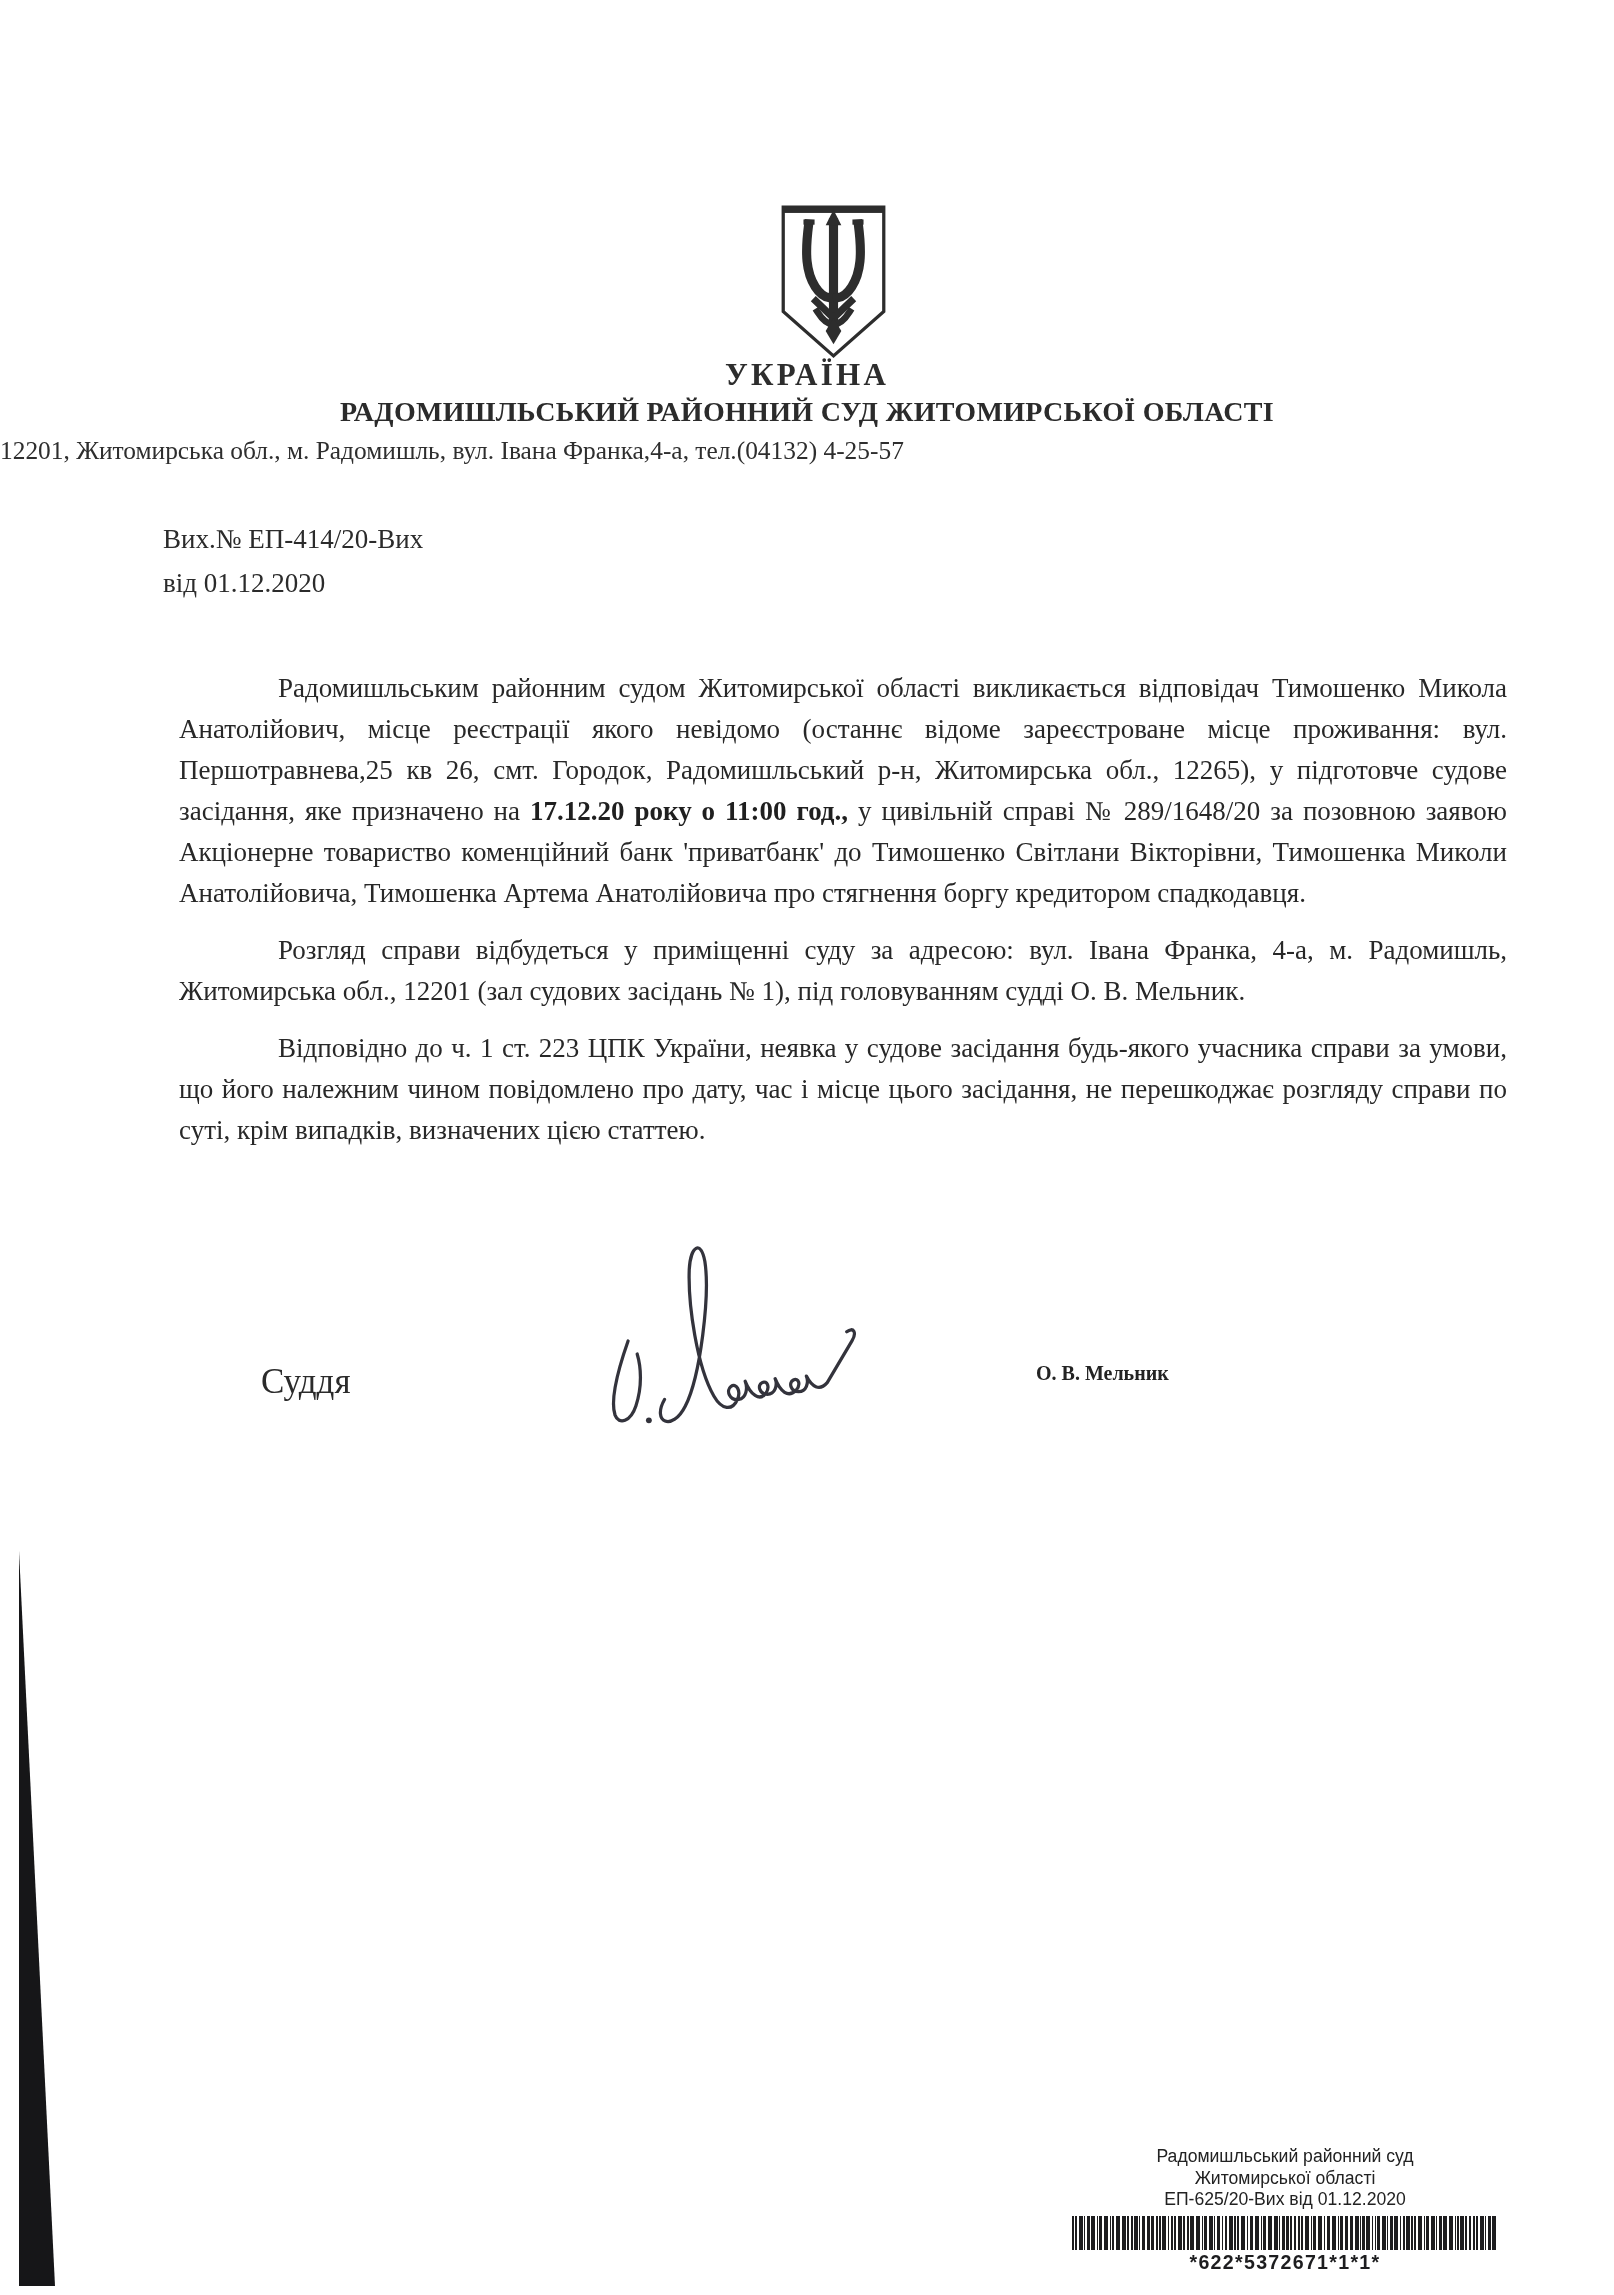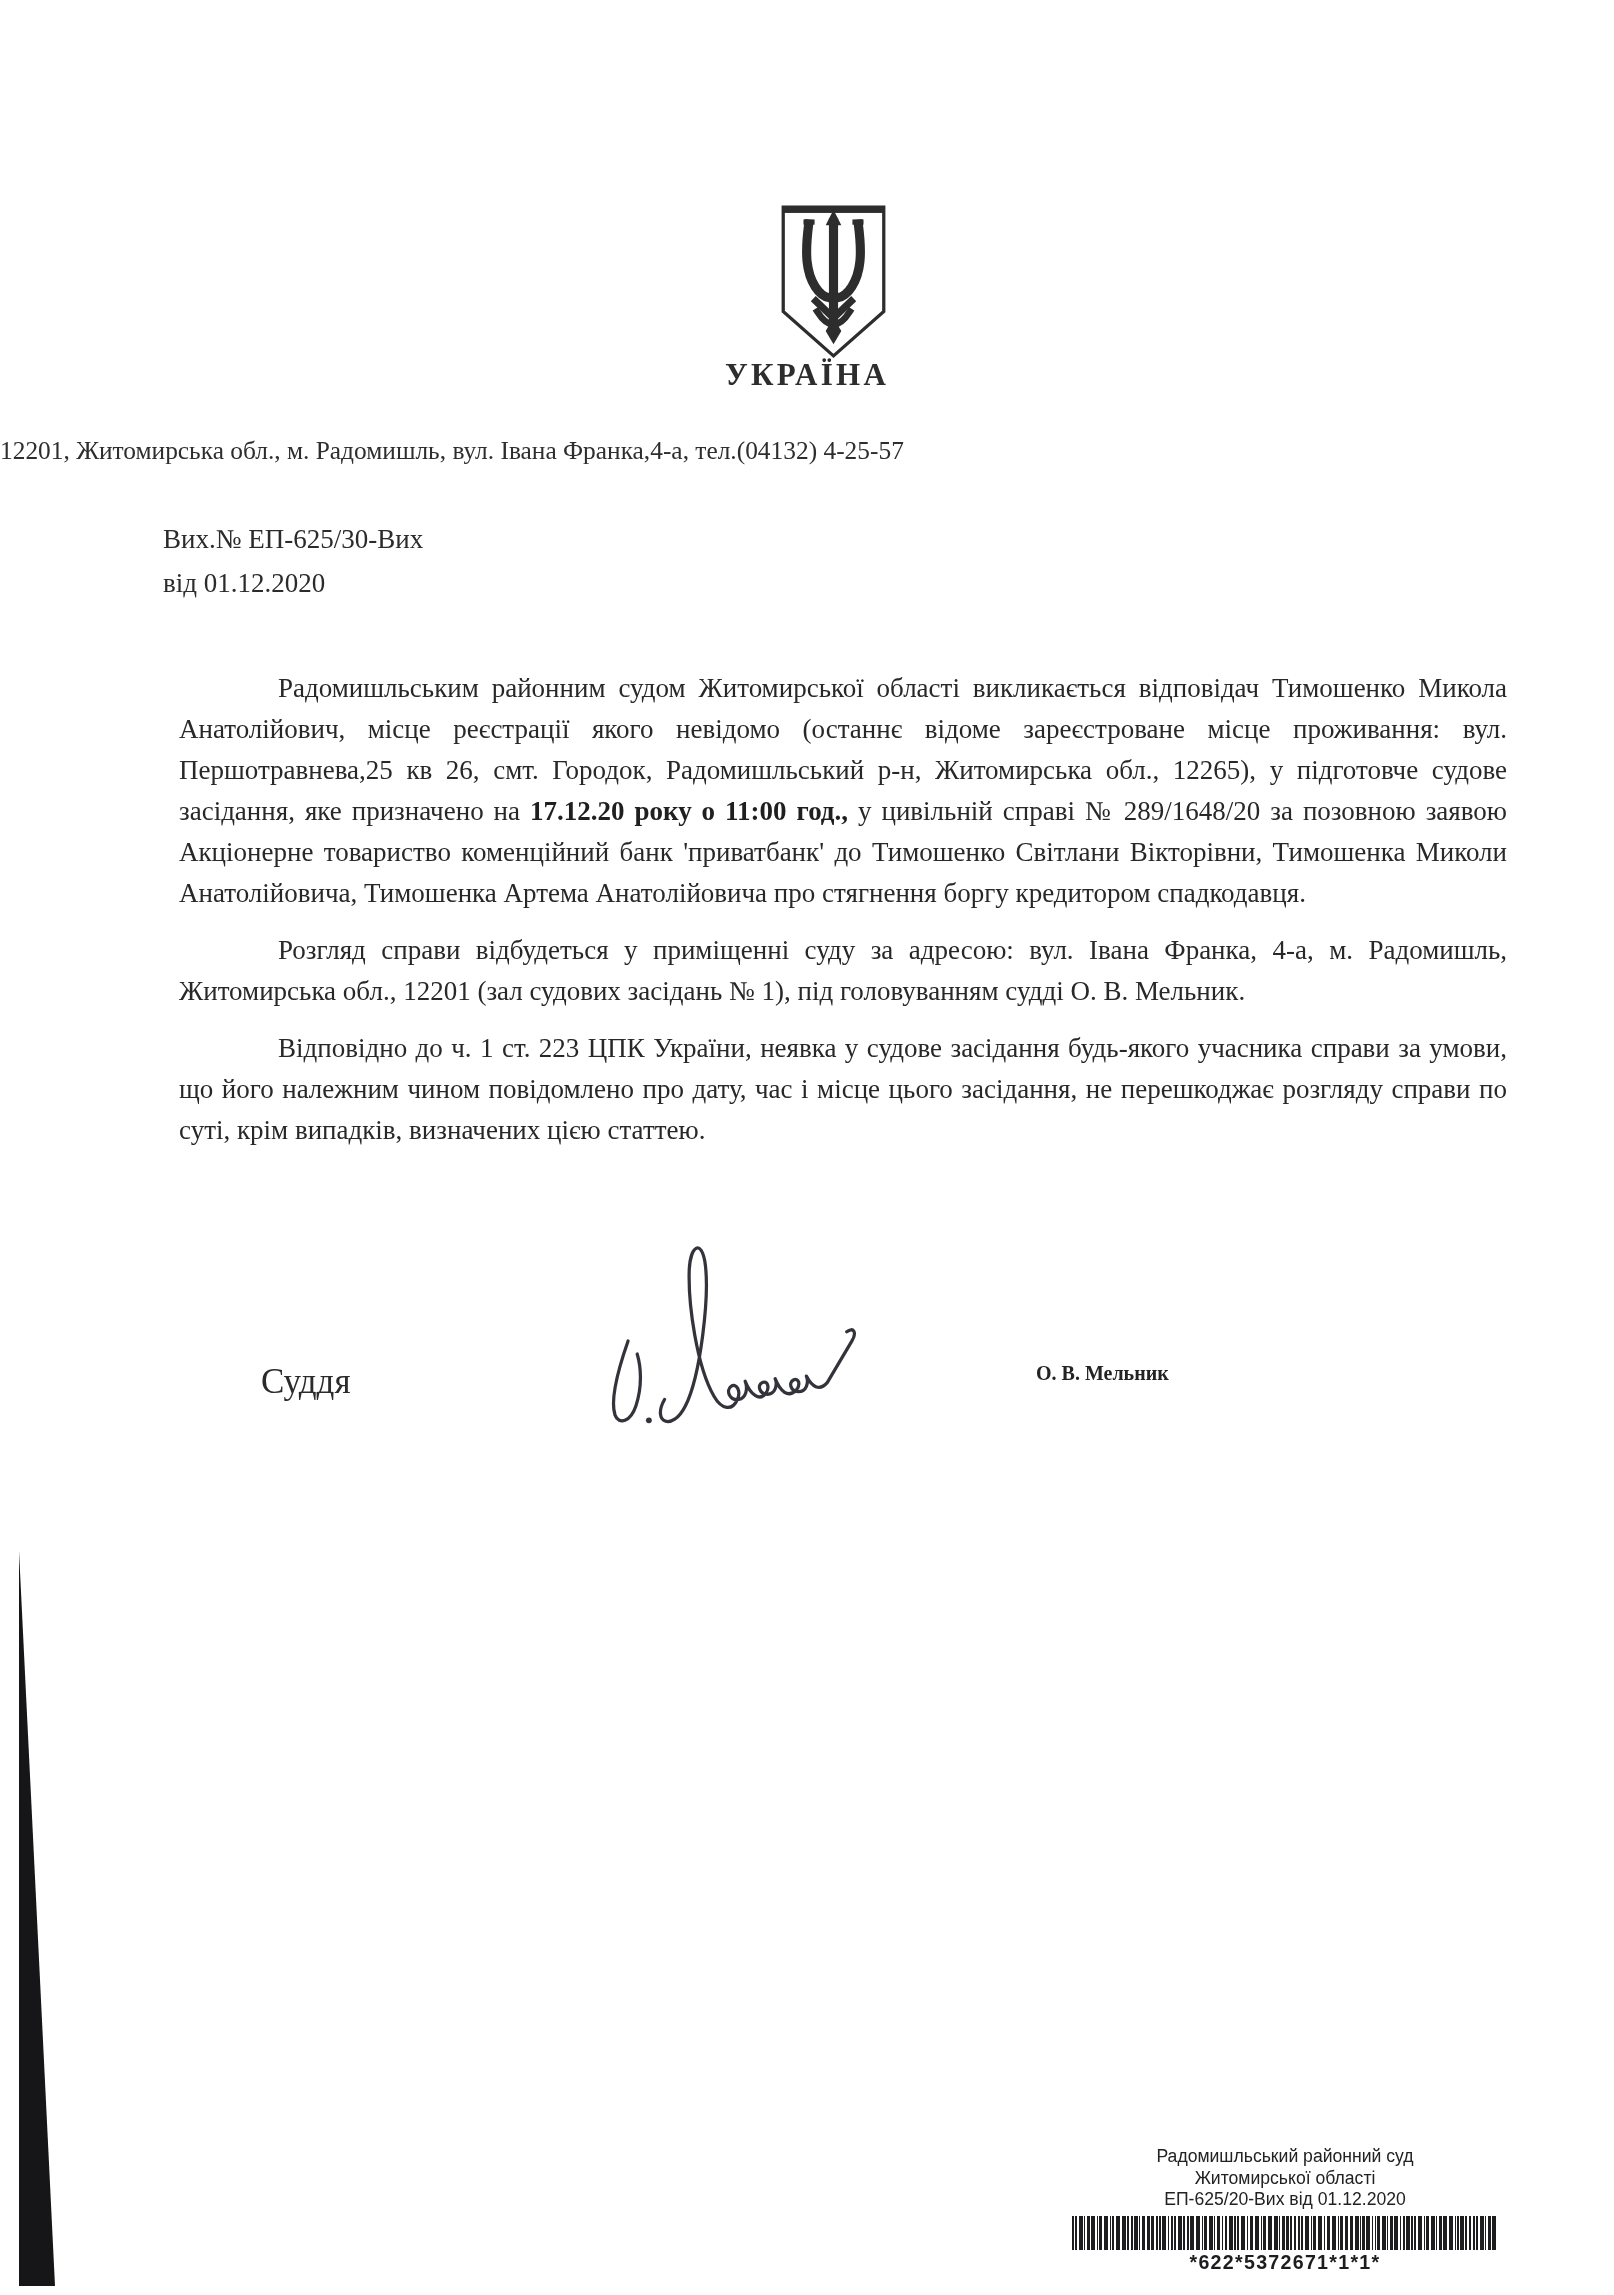--- a/index.html
+++ b/index.html
@@ -91,24 +91,25 @@
         <path d="M60,166 Q85,206 110,166" stroke-width="10"></path>
       </g>
       <polygon points="85,10 97,34 73,34" fill="#2d2d2d"></polygon>
       <rect x="39" y="25" width="17" height="8" fill="#2d2d2d"></rect>
       <rect x="114" y="25" width="17" height="8" fill="#2d2d2d"></rect>
       <polygon points="85,176 97,196 85,216 73,196" fill="#2d2d2d"></polygon>
     </svg>
   </div>
 
   <div class="country-title">УКРАЇНА</div>
+  <div class="court-name">РАДОМИШЛЬСЬКИЙ РАЙОННИЙ СУД  ЖИТОМИРСЬКОЇ ОБЛАСТІ</div>
   <div class="address-line">12201, Житомирська обл., м. Радомишль, вул. Івана Франка,4-а, тел.(04132) 4-25-57</div>
 
   <div class="ref-block">
-    <div>Вих.№  ЕП-625/30-Вих</div>
+    <div>Вих.№  ЕП-414/20-Вих</div>
     <div>від  01.12.2020</div>
   </div>
 
   <div class="body-text">
       <p><span>Радомишльським районним судом Житомирської області викликається відповідач Тимошенко Микола Анатолійович, місце реєстрації якого невідомо (останнє відоме зареєстроване місце проживання: вул. Першотравнева,25 кв 26, смт. Городок, Радомишльський р-н, Житомирська обл., 12265), у підготовче судове засідання, яке призначено на </span><b>17.12.20 року о 11:00 год.,</b><span> у цивільній справі № 289/1648/20 за позовною заявою Акціонерне товариство коменційний банк 'приватбанк' до Тимошенко Світлани Вікторівни, Тимошенка Миколи Анатолійовича, Тимошенка Артема Анатолійовича про стягнення боргу кредитором спадкодавця.</span></p>
       <p><span>Розгляд справи відбудеться у приміщенні суду за адресою: вул. Івана Франка, 4-а, м. Радомишль, Житомирська обл., 12201 (зал судових засідань № 1), під головуванням судді  О. В. Мельник.</span></p>
       <p><span>Відповідно до ч. 1 ст. 223 ЦПК України, неявка у судове засідання будь-якого учасника справи за умови, що його належним чином повідомлено про дату, час і місце цього засідання, не перешкоджає розгляду справи по суті, крім випадків, визначених цією статтею.</span></p>
     </div>
 
   <div class="sig-label">Суддя</div>

